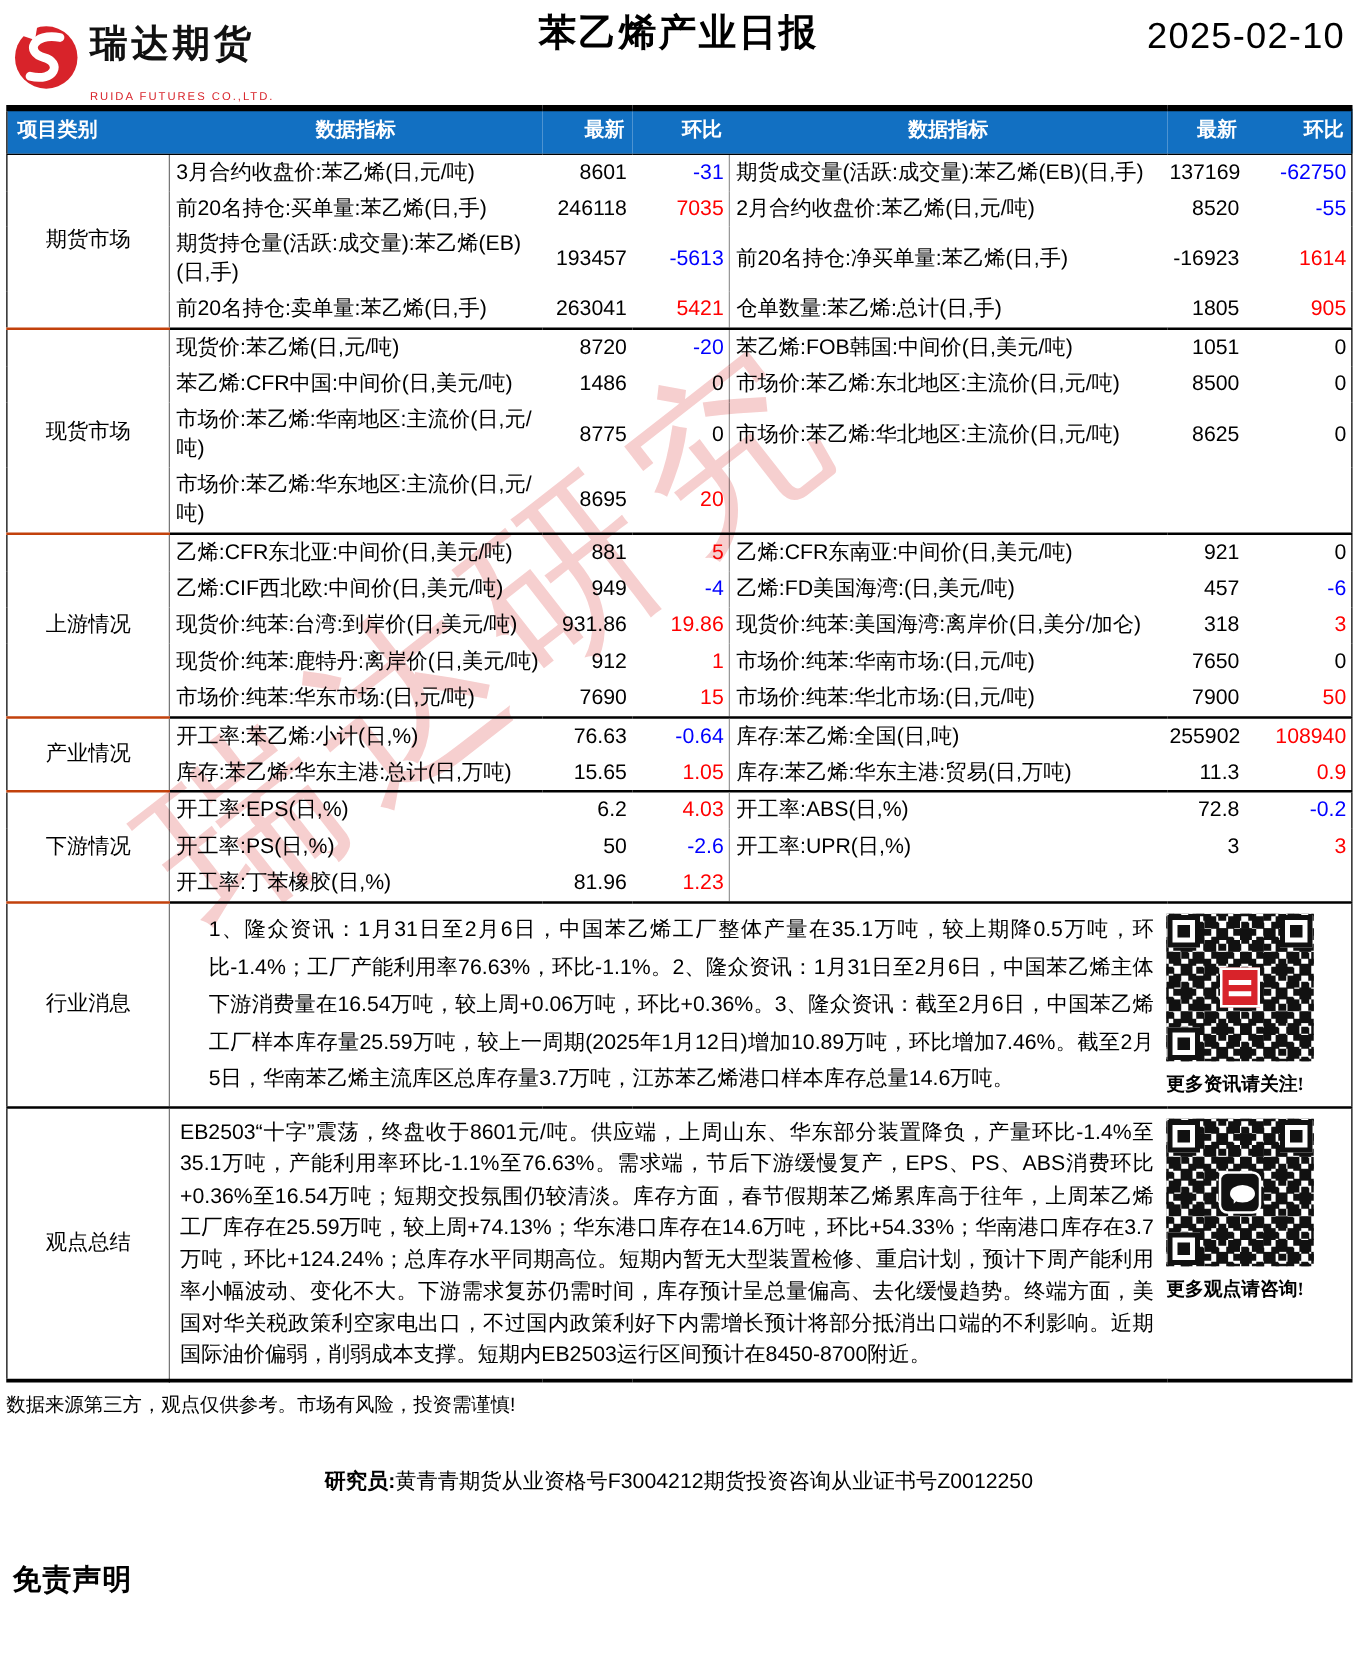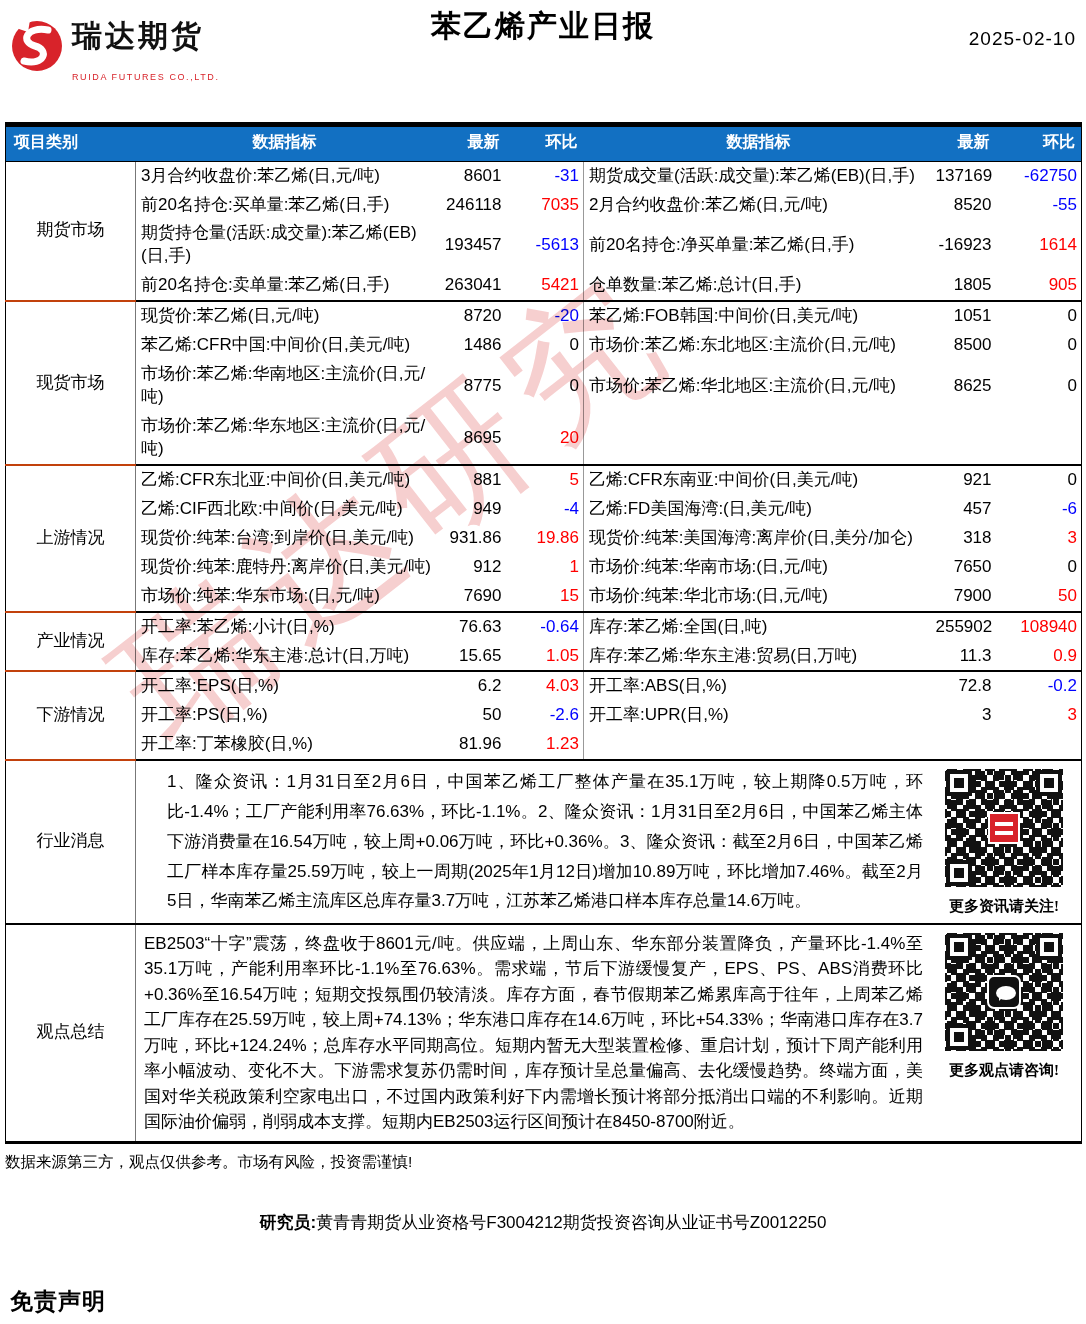--- a/index.html
+++ b/index.html
@@ -5,29 +5,29 @@
   :root{
     --header_bg:#1270c2; --positive:#ff0000; --negative:#0000ff;
     --brand_red:#d8232a; --watermark_pink:#e87f7f; --ink:#000;
   }
   *{box-sizing:border-box; margin:0; padding:0;}
   body{width:1086px; background:#fff; color:#000;
        font-family:"Liberation Sans","DejaVu Sans",sans-serif;}
   .page{position:relative; width:1086px; min-height:1324px; overflow:hidden;}
 
   
-  .hdr{position:relative; height:122px;}
+  .hdr{position:relative; height:84px;}
   .brand{position:absolute; left:8px; top:16px; display:flex; align-items:flex-start; gap:6px;}
   .brand svg{display:block;}
   .brand-txt{display:flex; flex-direction:column;}
   .brand-name{font-size:30px; font-weight:900; color:#111; letter-spacing:3px; line-height:1.3;}
   .brand-sub{font-size:9px; color:var(--brand_red); letter-spacing:1.6px; margin-top:17px;}
   .rpt-title{position:absolute; left:50%; transform:translateX(-50%); top:6px;
              font-size:30px; font-weight:900; letter-spacing:2px; white-space:nowrap;}
-  .rpt-date{position:absolute; right:10px; top:28px; font-size:19px; letter-spacing:1px;}
+  .rpt-date{position:absolute; right:10px; top:13px; font-size:29px; letter-spacing:1px;}
 
   
   table.main{width:1076px; margin:0 5px; border-collapse:collapse; table-layout:fixed;
              border-top:5px solid #000; border-left:1px solid #000; border-right:1px solid #000;
              border-bottom:3px solid #000; font-size:17px;}
   tr.thead td{background:var(--header_bg); color:#fff; font-weight:bold; font-size:16px;
               padding:6px 4px; border-bottom:1px solid #000;font-family:Liberation Mono, monospace;}
   tr.thead td.l{text-align:left; padding-left:8px;}
   tr.thead td.c{text-align:center;}
   tr.thead td.r{text-align:right; padding-right:6px;}
@@ -41,21 +41,21 @@
   .chg.neg{color:var(--negative);}
   .chg.zero{color:#000;}
   tr.secend td{border-bottom:2px solid #000;}
 
   
   td.bigcell{padding:6px 6px 6px 8px;}
   .bigwrap{display:flex; align-items:flex-start;}
   .bigtext{flex:1 1 auto; text-align:justify; padding-right:10px;}
   .news .bigtext{line-height:1.75;margin-left:23px;}
   .sum  .bigtext{line-height:1.5;}
-  .qrcol{flex:0 0 142px; display:flex; flex-direction:column; align-items:center; padding-top:2px;}
+  .qrcol{flex:0 0 142px; display:flex; flex-direction:column; align-items:flex-start; padding-top:2px;}
   .qr{width:118px; height:118px; position:relative;
       background:
         repeating-conic-gradient(#111 0 25%, transparent 0 50%) 2px 2px/19px 19px,
         repeating-conic-gradient(#111 0 25%, #fff 0 50%) 0 0/12px 12px;}
   .finder{position:absolute; width:26px; height:26px; border:4px solid #111; background:#fff;}
   .finder::after{content:""; position:absolute; inset:4px; background:#111;}
   .f-tl{left:1px; top:1px;} .f-tr{right:1px; top:1px;} .f-bl{left:1px; bottom:1px;}
   .qr-center-red{position:absolute; inset:0; margin:auto; width:32px; height:32px;
       background:var(--brand_red); border:2px solid #fff;}
   .qr-center-red::after{content:""; position:absolute; left:5px; right:5px; top:8px; height:4px;

